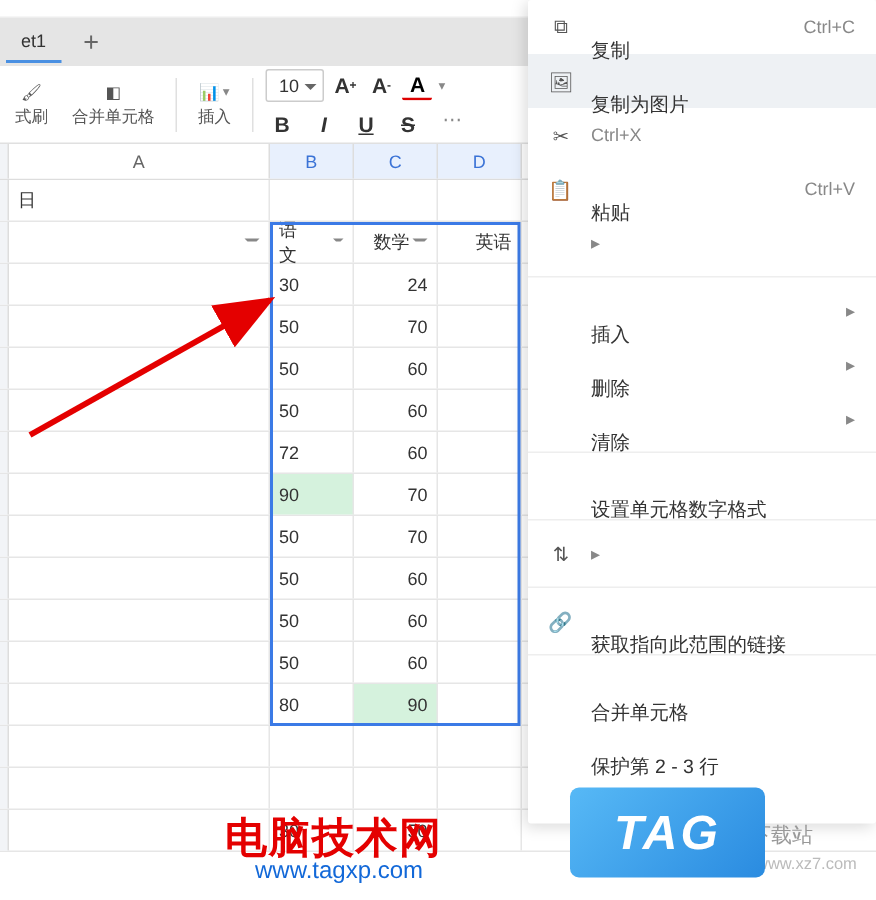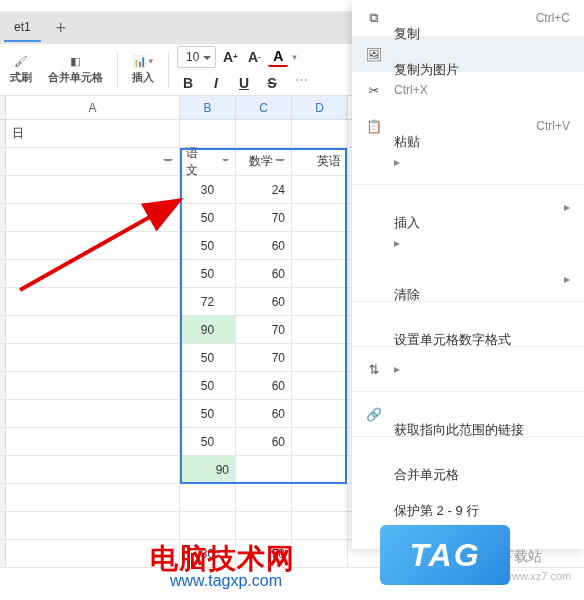--- a/index.html
+++ b/index.html
@@ -9,37 +9,37 @@
 
 .tab-row { display: flex; align-items: center; height: 32px; padding-left: 4px; background: #e5e5e5; }
 .tab { padding: 6px 10px; font-size: 12px; border-bottom: 2px solid transparent; }
 .tab.active { border-bottom: 2px solid #4a90e2; color: #333; }
 .tab-add { width: 24px; height: 24px; display: flex; align-items: center; justify-content: center; margin-left: 8px; font-size: 18px; color: #666; cursor: pointer; }
 
 .toolbar { display: flex; align-items: center; height: 52px; background: #fff; border-bottom: 1px solid #e0e0e0; padding: 0 4px; gap: 4px; }
 .tb-group { display: flex; flex-direction: column; align-items: center; padding: 2px 6px; font-size: 11px; color: #555; }
 .tb-group .icon-row { display: flex; align-items: center; gap: 2px; }
 .tb-divider { width: 1px; height: 36px; background: #e0e0e0; margin: 0 4px; }
-.tb-label { margin-top: 2px; font-weight: bold; }
+.tb-label { margin-top: 2px; }
 .font-size-sel { border: 1px solid #ccc; border-radius: 2px; padding: 0 16px 0 8px; height: 22px; display: flex; align-items: center; font-size: 12px; position: relative; background:#fff;}
 .font-size-sel::after { content: ""; position: absolute; right: 4px; top: 9px; border: 4px solid transparent; border-top-color: #666; }
 .fmt-btn { width: 22px; height: 22px; display: flex; align-items: center; justify-content: center; border-radius: 2px; cursor: pointer; font-weight: bold; font-size: 14px; }
 .fmt-btn.small{width:20px;height:20px;}
 
 .col-headers { display: flex; height: 24px; background: #fff; border-bottom: 1px solid #ddd; }
 .rowhead-spacer { width: 6px; border-right: 1px solid #ddd; background: #f2f4f7; flex:0 0 6px;}
 .colh { border-right: 1px solid #ddd; display: flex; align-items: center; justify-content: center; color: #666; font-size: 12px; background: #fff; }
 .colh.sel { background: #e8f0fd; color: #3b73d6; }
 .colA{width:174px;} .colB{width:56px;} .colC{width:56px;} .colD{width:56px;}
 
 .grid { position: relative; }
 .row { display: flex; height: 28px; border-bottom: 1px solid #e6e6e6; }
 .rownum { width: 6px; border-right: 1px solid #ddd; background:#f2f4f7; flex:0 0 6px;}
 .cell { border-right: 1px solid #e6e6e6; display: flex; align-items: center; padding: 0 6px; font-size: 12px; color: #333; }
-.cell.cA{width:174px;} .cell.cB{width:56px;justify-content:center;gap:20px;} .cell.cC{width:56px;justify-content:flex-end;} .cell.cD{width:56px;justify-content:flex-end;}
+.cell.cA{width:174px;} .cell.cB{width:56px;justify-content:space-between;gap:20px;} .cell.cC{width:56px;justify-content:flex-end;} .cell.cD{width:56px;justify-content:flex-end;}
 .hdr-cell { font-size: 12px; color: #333; justify-content: flex-start; }
 .filter-flag { width: 10px; height: 10px; margin-left: 2px; border: 2px solid transparent; border-top-color: #888; display:inline-block; margin-top:4px;}
 .sel-outline { position:absolute; border:2px solid #3b7ae6; pointer-events:none; }
 .hl { background: #d5f2dd !important; }
 
 .ctx-menu { position: absolute; top: 0; right: 0; width: 232px; background: #fff; box-shadow: -2px 2px 10px rgba(0,0,0,0.15); border-radius: 2px; z-index: 100; }
 .mi { display: flex; align-items: center; height: 36px; padding: 0 14px; gap: 12px; font-size: 13px; color: #333; cursor: pointer; }
 .mi.highlighted { background: #eef1f4; }
 .mi .mi-icon { width: 16px; display: flex; justify-content: center; color: #555; }
 .mi .mi-label { flex: 1; margin-top: 31px; }
@@ -211,20 +211,21 @@
       <div class="row">
         <div class="rownum"></div>
         <div class="cell cA"></div>
         <div class="cell cB">50</div>
         <div class="cell cC">60</div>
         <div class="cell cD"></div>
       </div>
       <div class="row">
         <div class="rownum"></div>
         <div class="cell cA"></div>
+        <div class="cell cB">80</div>
         <div class="cell cC hl">90</div>
         <div class="cell cD"></div>
       </div>
     </div>
 
   <div class="row">
       <div class="rownum"></div>
       <div class="cell cA"></div>
       <div class="cell cB"></div>
       <div class="cell cC"></div>
@@ -289,20 +290,21 @@
     <span class="mi-chev">▸</span>
   </div>
   <div class="m-divider"></div>
   <div class="mi">
     <span class="mi-icon"></span>
       <span class="mi-label">插入</span>
     <span class="mi-chev">▸</span>
   </div>
   <div class="mi">
     <span class="mi-icon"></span>
+      <span class="mi-label">删除</span>
     <span class="mi-chev">▸</span>
   </div>
   <div class="mi">
     <span class="mi-icon"></span>
       <span class="mi-label">清除</span>
     <span class="mi-chev">▸</span>
   </div>
   <div class="m-divider"></div>
   <div class="mi">
     <span class="mi-icon"></span>
@@ -318,21 +320,21 @@
     <span class="mi-icon">🔗</span>
     <span class="mi-label">获取指向此范围的链接</span>
   </div>
   <div class="m-divider"></div>
   <div class="mi">
     <span class="mi-icon"></span>
       <span class="mi-label">合并单元格</span>
   </div>
   <div class="mi">
     <span class="mi-icon"></span>
-      <span class="mi-label">保护第 2 - 9 行</span>
+      <span class="mi-label">保护第 2 - 3 行</span>
   </div>
   <div class="mi">
     <span class="mi-icon"></span>
       <span class="mi-label">保护第 B - D 列</span>
   </div>
 </div>
 
 <div class="watermark wm1">电脑技术网</div>
 <div class="watermark wm-url">www.tagxp.com</div>
 <div class="tag-box">

